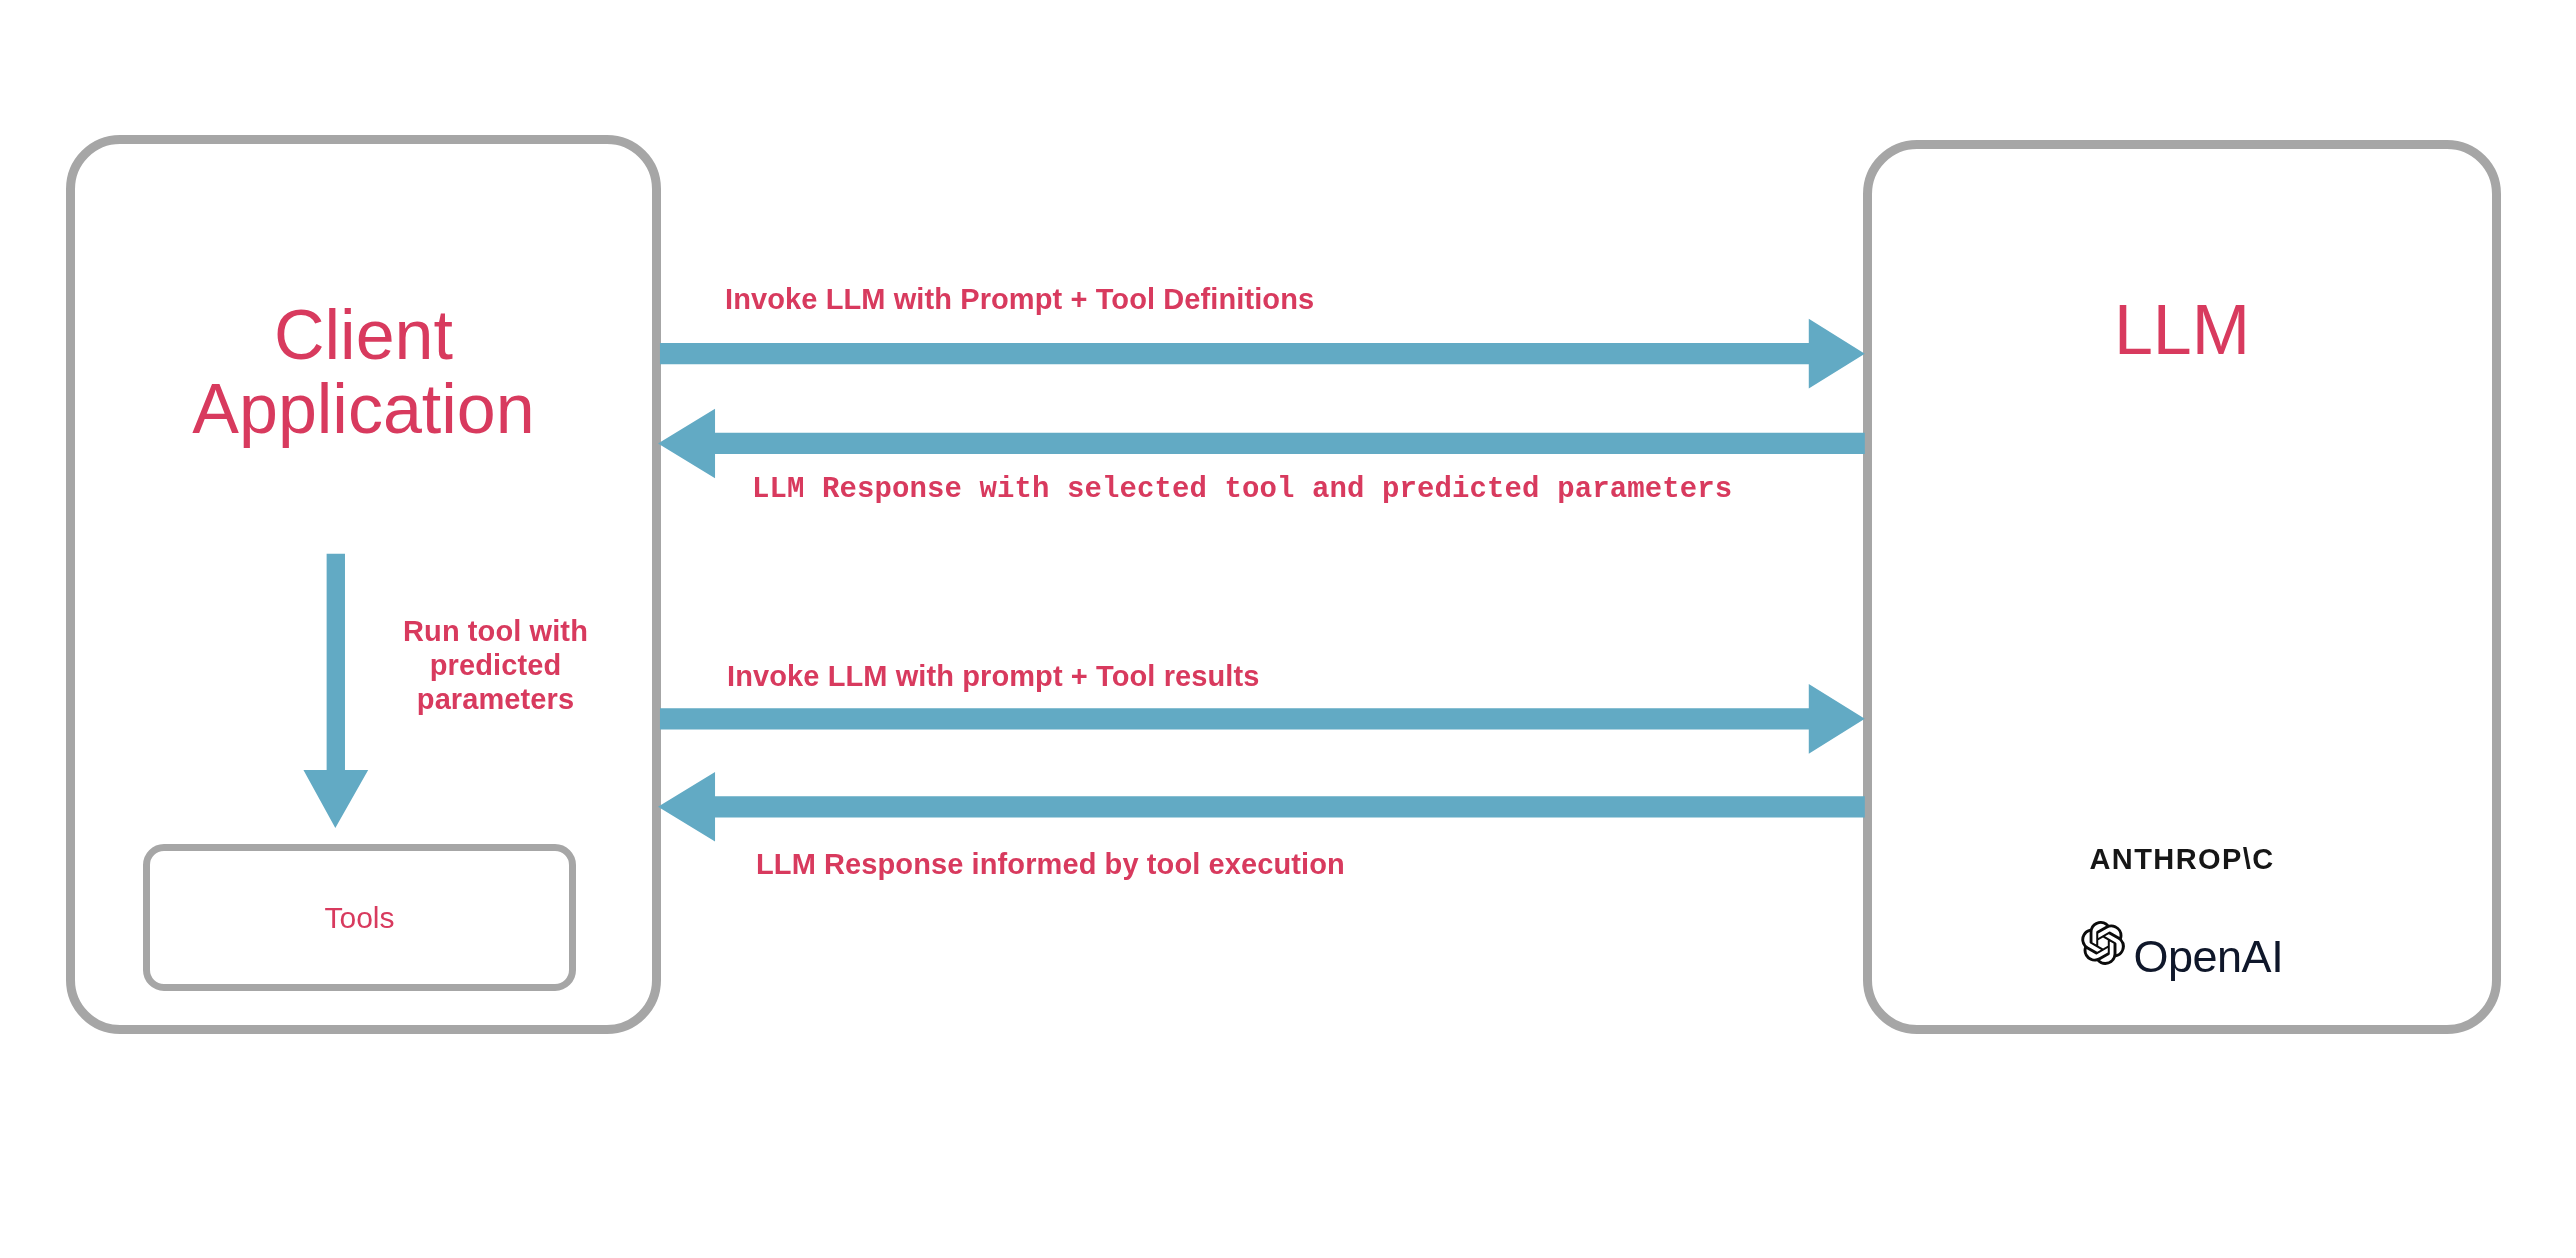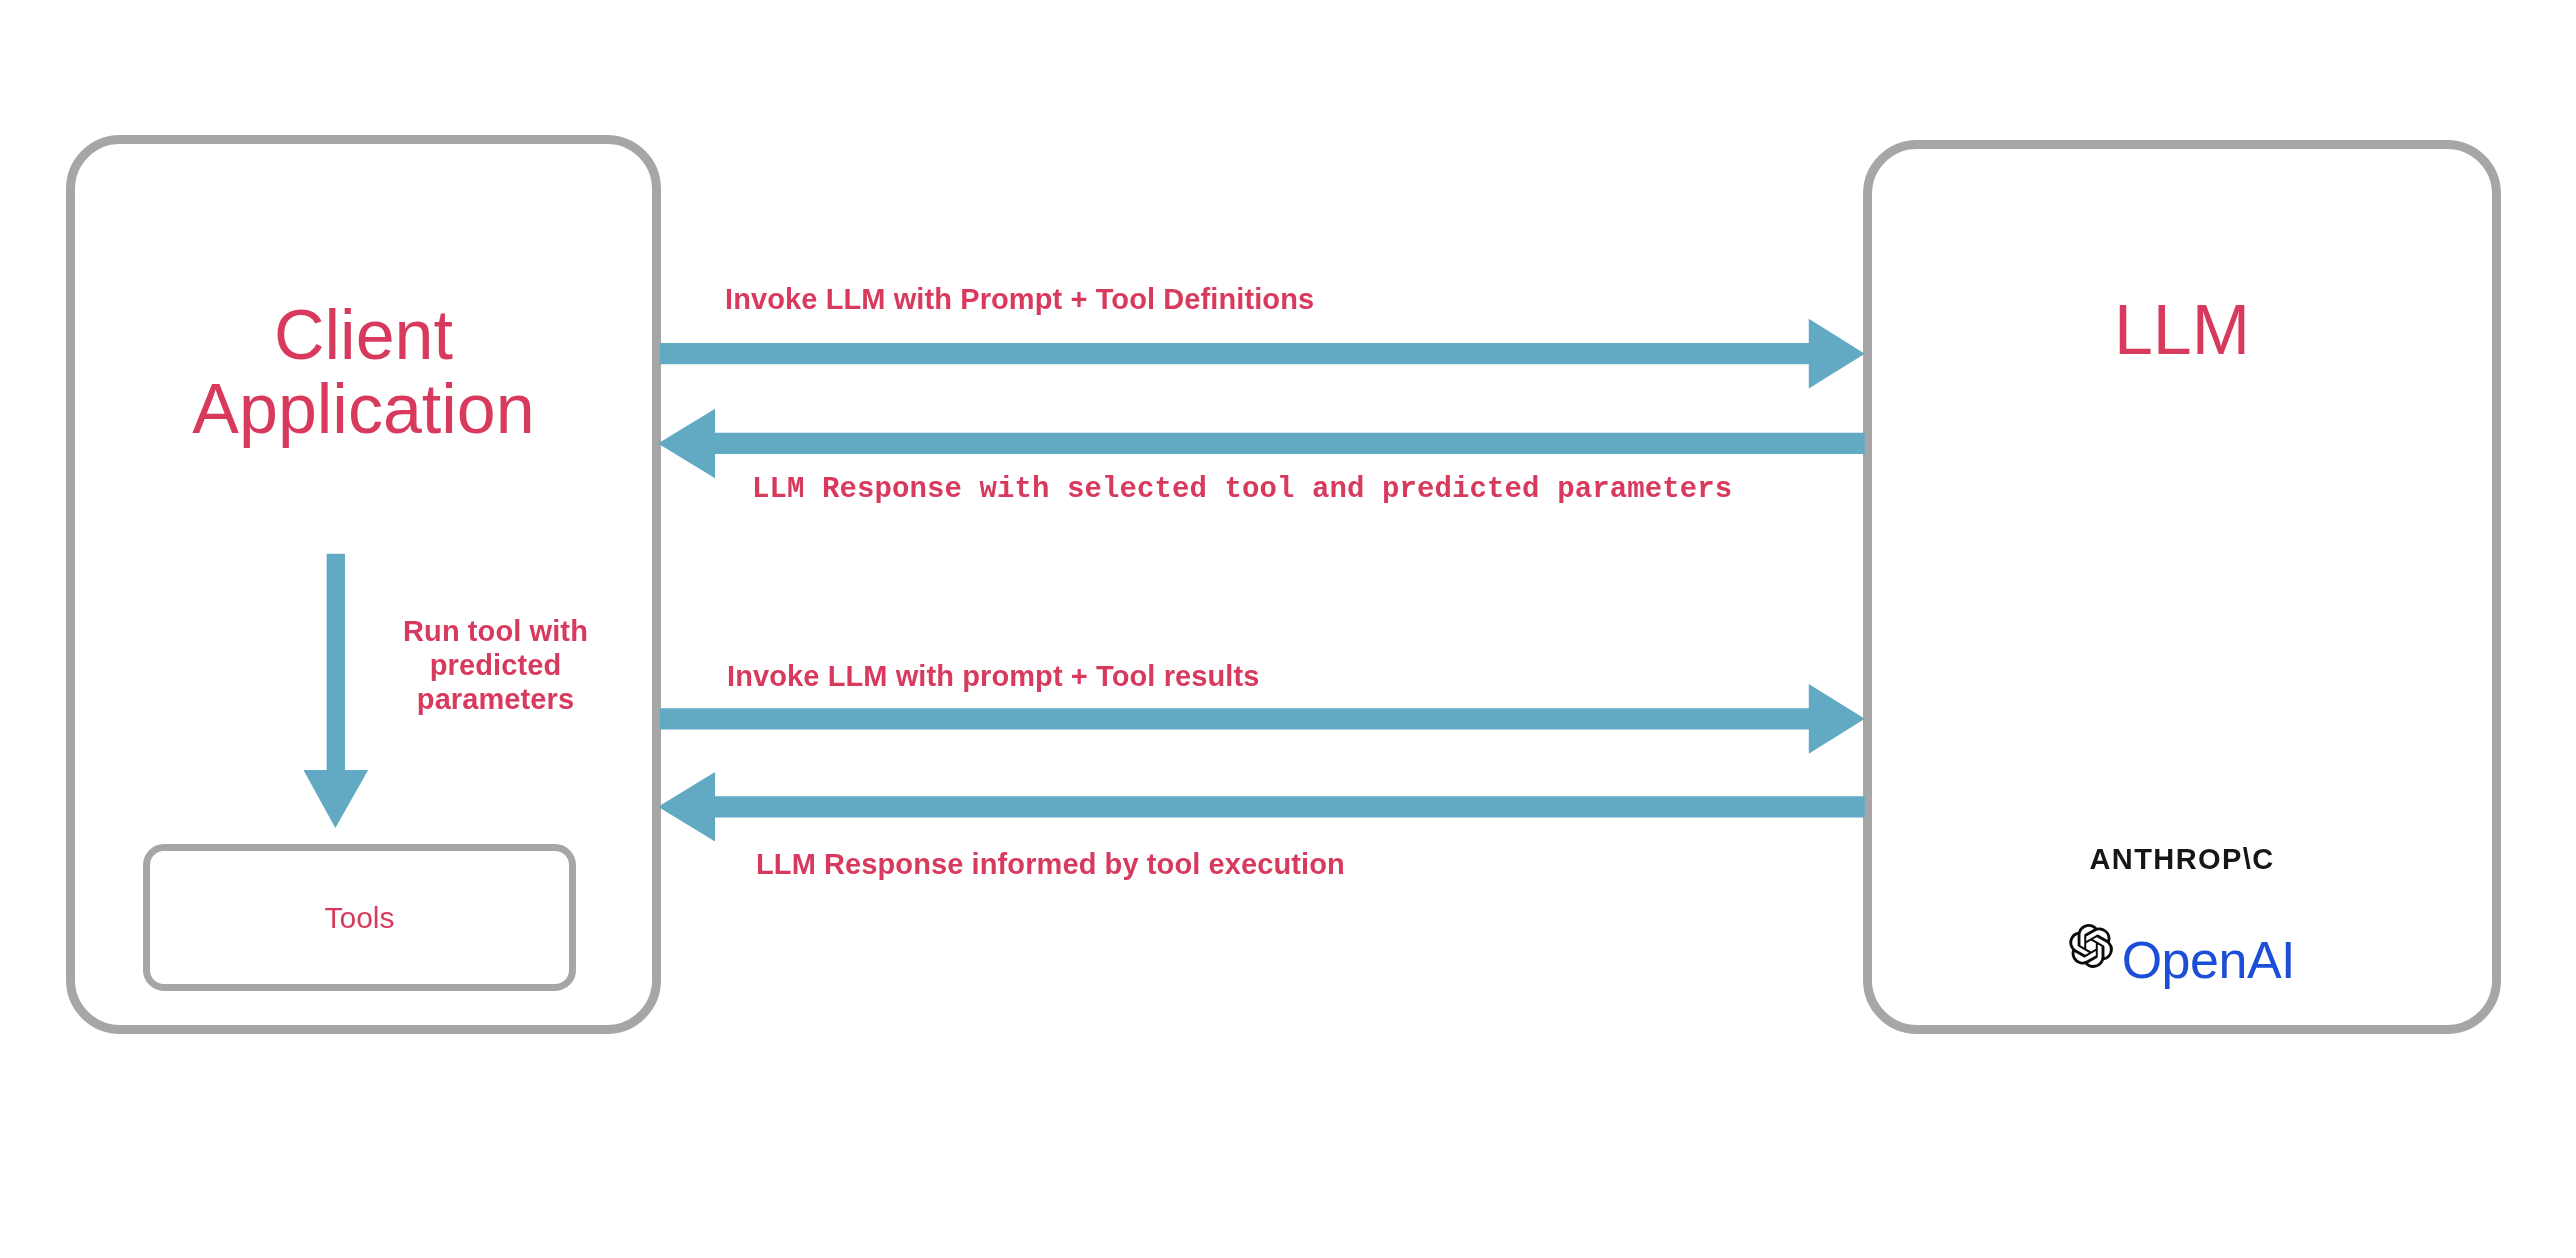--- a/index.html
+++ b/index.html
@@ -125,22 +125,22 @@
     position: absolute;
     left: 1863px;
     top: 910px;
     width: 638px;
     display: flex;
     align-items: center;
     justify-content: center;
     gap: 8.7px;
   }
   #openai-wordmark {
-    color: #1d4ed8;
-    font-size: 52px;
+    color: #0f172a;
+    font-size: 45px;
     font-weight: 400;
     letter-spacing: -0.5px;
     line-height: 1;
     margin-top: 24px;
   }
 </style>
 </head>
 <body>
 
 <div id="canvas">

